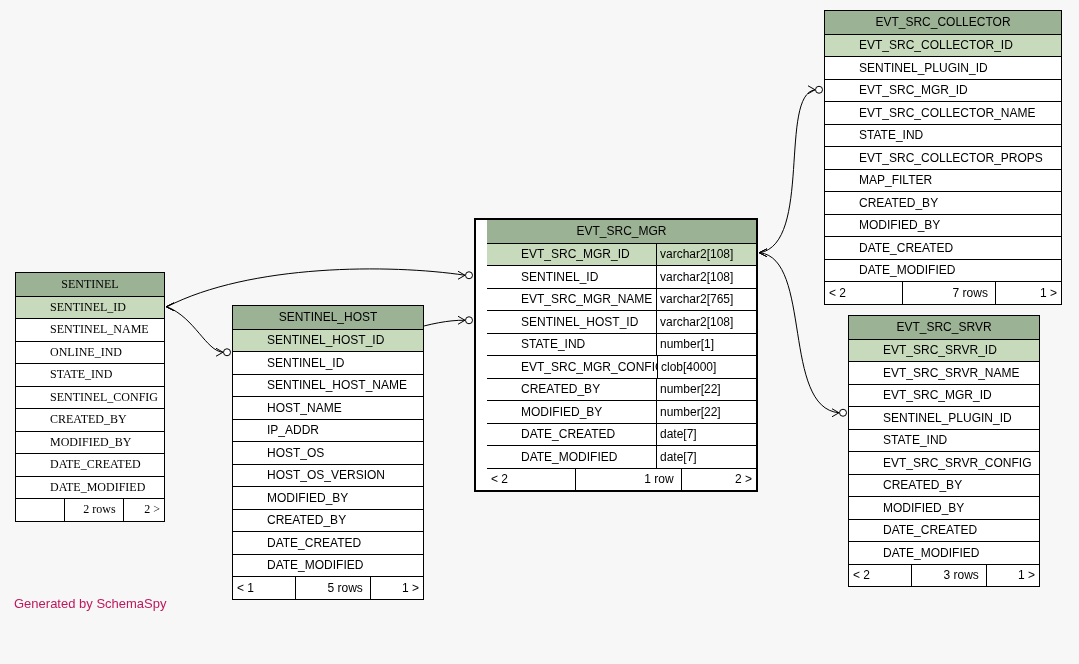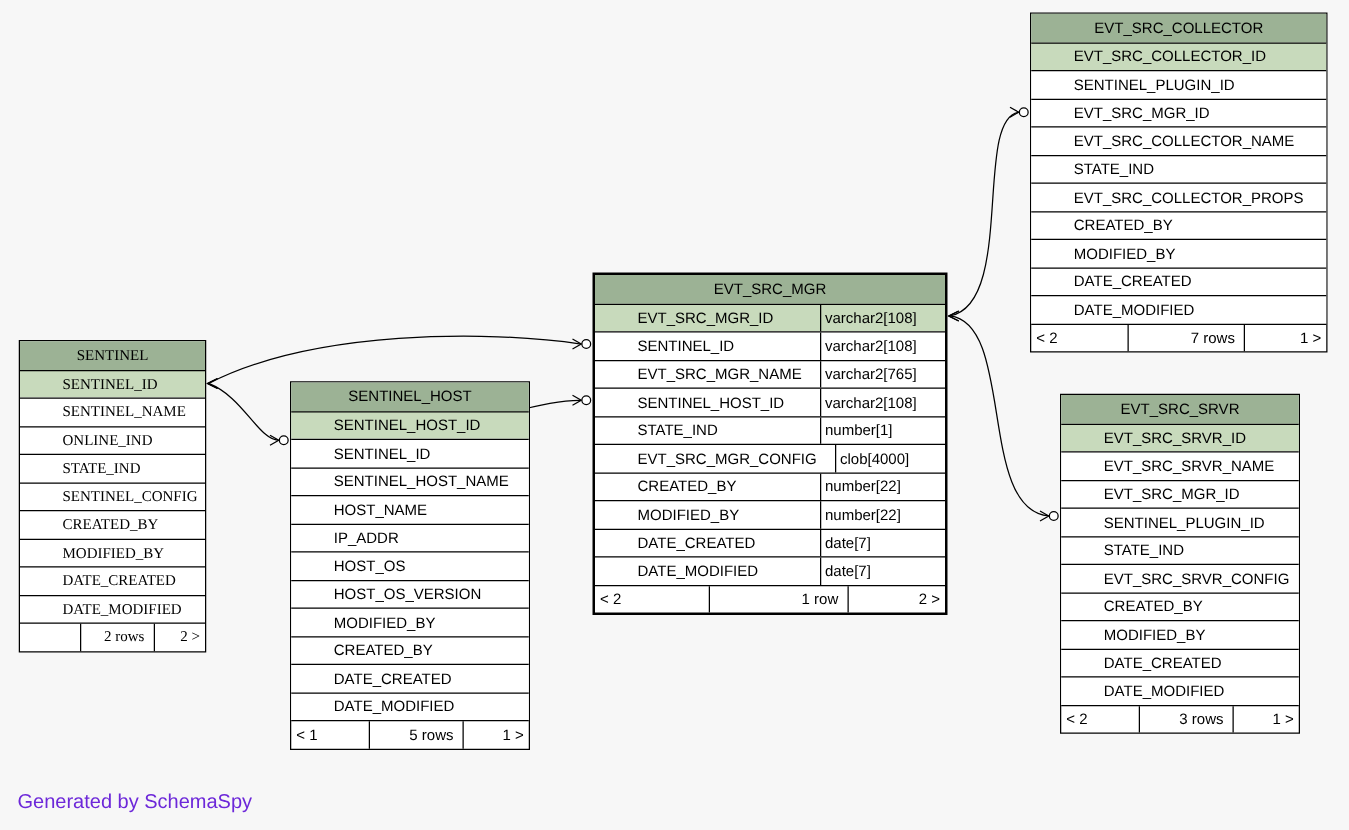--- a/index.html
+++ b/index.html
@@ -56,22 +56,22 @@
   .f-center {
     flex: 1; display: flex; align-items: center; justify-content: flex-end;
     padding: 0 7px; white-space: nowrap;
   }
   .f-right {
     width: 28%; border-left: 1px solid var(--line, #000);
     display: flex; align-items: center; justify-content: flex-end;
     padding: 0 4px; white-space: nowrap;
   }
   #caption {
-    position: absolute; left: 14px; top: 632px;
-    font-size: 16px; color: #6d28d9; line-height: 20px;
+    position: absolute; left: 14px; top: 594px;
+    font-size: 13px; color: #be185d; line-height: 20px;
   }
 </style>
 </head>
 <body>
 
 <div id="canvas">
   <svg id="relations" width="1079" height="664">
       <path d="M167,306.75 C195,318 206,351 223,352.25" fill="none" stroke="#000000" stroke-width="1"></path>
       <polyline points="174,302.75 166,306.75 174,310.75" fill="none" stroke="#000000" stroke-width="1"></polyline>
       <polyline points="216,348.25 223,352.25 216,356.25" fill="none" stroke="#000000" stroke-width="1"></polyline>
@@ -163,21 +163,21 @@
         </div>
         <div class="t-row">
           <span class="c-name">DATE_MODIFIED</span>
         </div>
         <div class="t-footer">
           <span class="f-left">&lt; 1</span>
           <span class="f-center">5 rows</span>
           <span class="f-right">1 &gt;</span>
         </div>
       </div>
-      <div class="schema-table focus" style="left: 474px; top: 218px; width: 284px;">
+      <div class="schema-table focus" style="left: 474px; top: 218px; width: 284px; padding-left: 11px;">
         <div class="t-header">EVT_SRC_MGR</div>
         <div class="t-row key">
           <span class="c-name">EVT_SRC_MGR_ID</span>
           <span class="c-type" style="width: 100px;">varchar2[108]</span>
         </div>
         <div class="t-row">
           <span class="c-name">SENTINEL_ID</span>
           <span class="c-type" style="width: 100px;">varchar2[108]</span>
         </div>
         <div class="t-row">
@@ -187,21 +187,21 @@
         <div class="t-row">
           <span class="c-name">SENTINEL_HOST_ID</span>
           <span class="c-type" style="width: 100px;">varchar2[108]</span>
         </div>
         <div class="t-row">
           <span class="c-name">STATE_IND</span>
           <span class="c-type" style="width: 100px;">number[1]</span>
         </div>
         <div class="t-row">
           <span class="c-name">EVT_SRC_MGR_CONFIG</span>
-          <span class="c-type" style="width: 88px;">clob[4000]</span>
+          <span class="c-type" style="width: 99px;">clob[4000]</span>
         </div>
         <div class="t-row">
           <span class="c-name">CREATED_BY</span>
           <span class="c-type" style="width: 100px;">number[22]</span>
         </div>
         <div class="t-row">
           <span class="c-name">MODIFIED_BY</span>
           <span class="c-type" style="width: 100px;">number[22]</span>
         </div>
         <div class="t-row">
@@ -230,20 +230,23 @@
           <span class="c-name">EVT_SRC_MGR_ID</span>
         </div>
         <div class="t-row">
           <span class="c-name">EVT_SRC_COLLECTOR_NAME</span>
         </div>
         <div class="t-row">
           <span class="c-name">STATE_IND</span>
         </div>
         <div class="t-row">
           <span class="c-name">EVT_SRC_COLLECTOR_PROPS</span>
+        </div>
+        <div class="t-row">
+          <span class="c-name">MAP_FILTER</span>
         </div>
         <div class="t-row">
           <span class="c-name">CREATED_BY</span>
         </div>
         <div class="t-row">
           <span class="c-name">MODIFIED_BY</span>
         </div>
         <div class="t-row">
           <span class="c-name">DATE_CREATED</span>
         </div>

